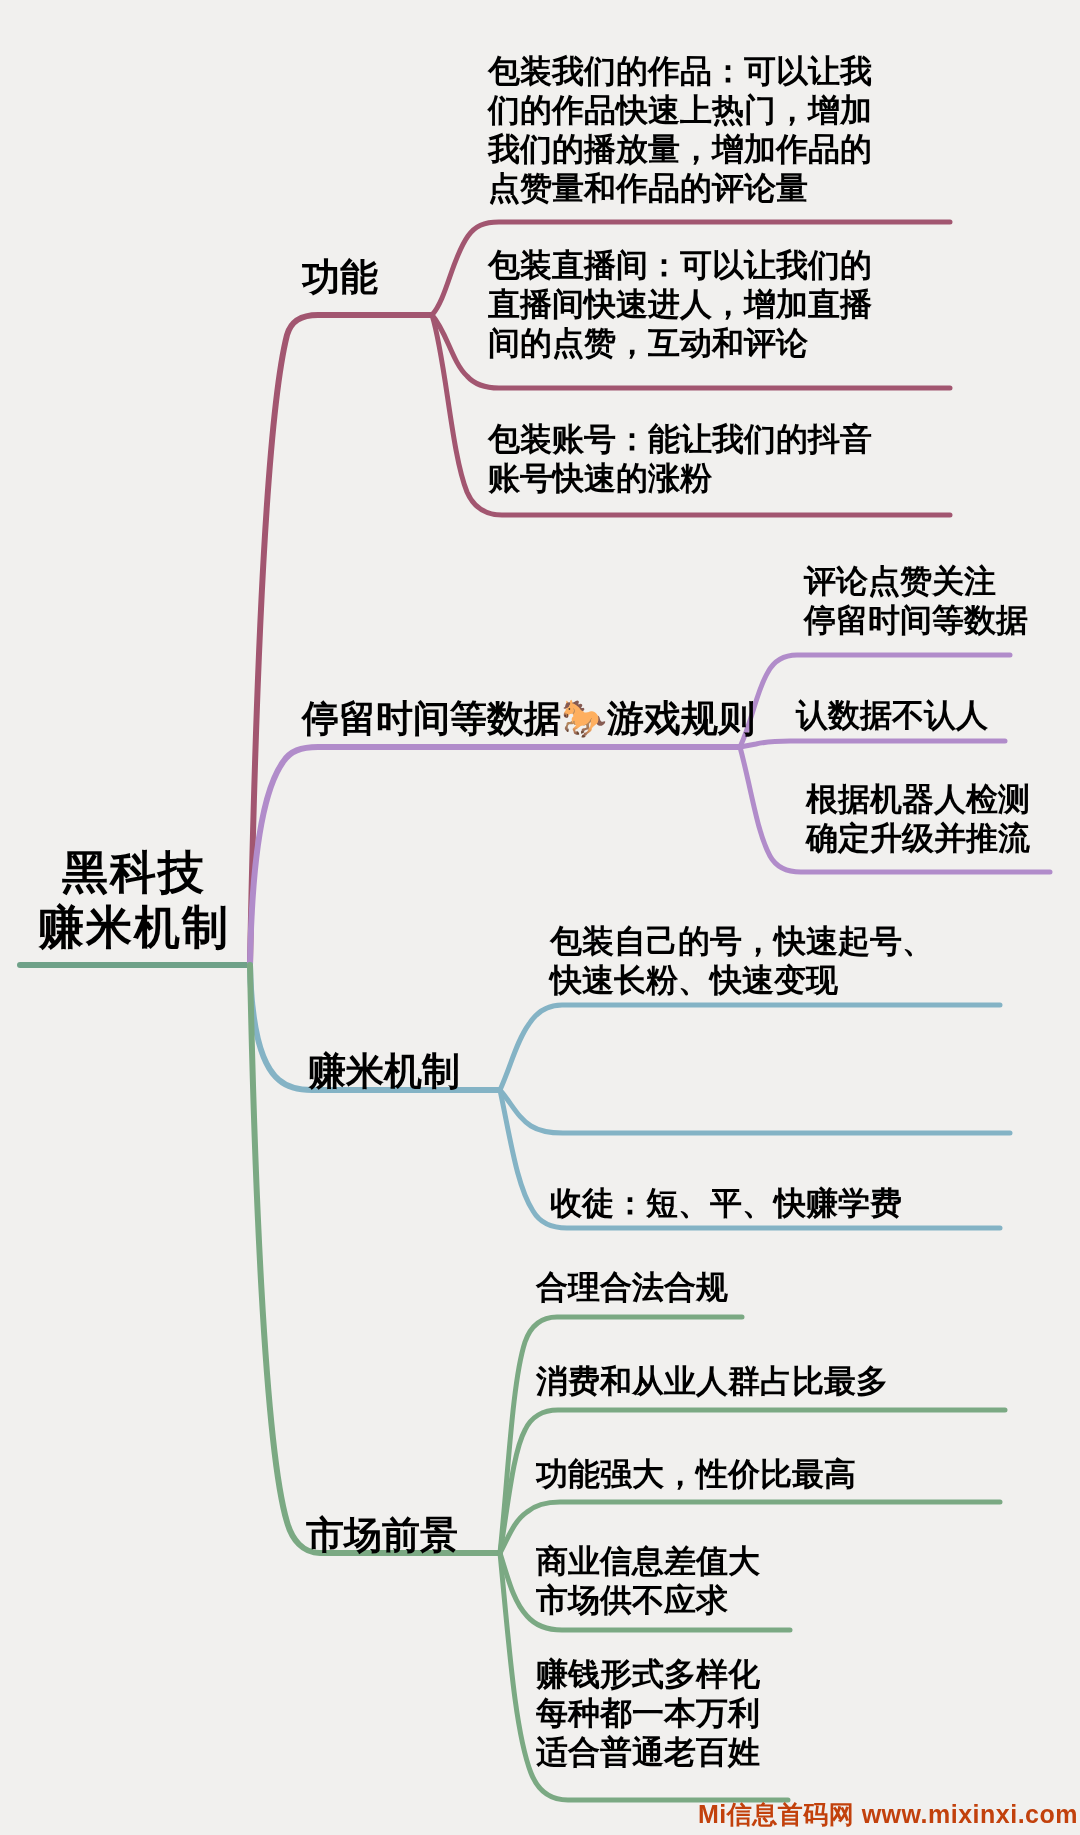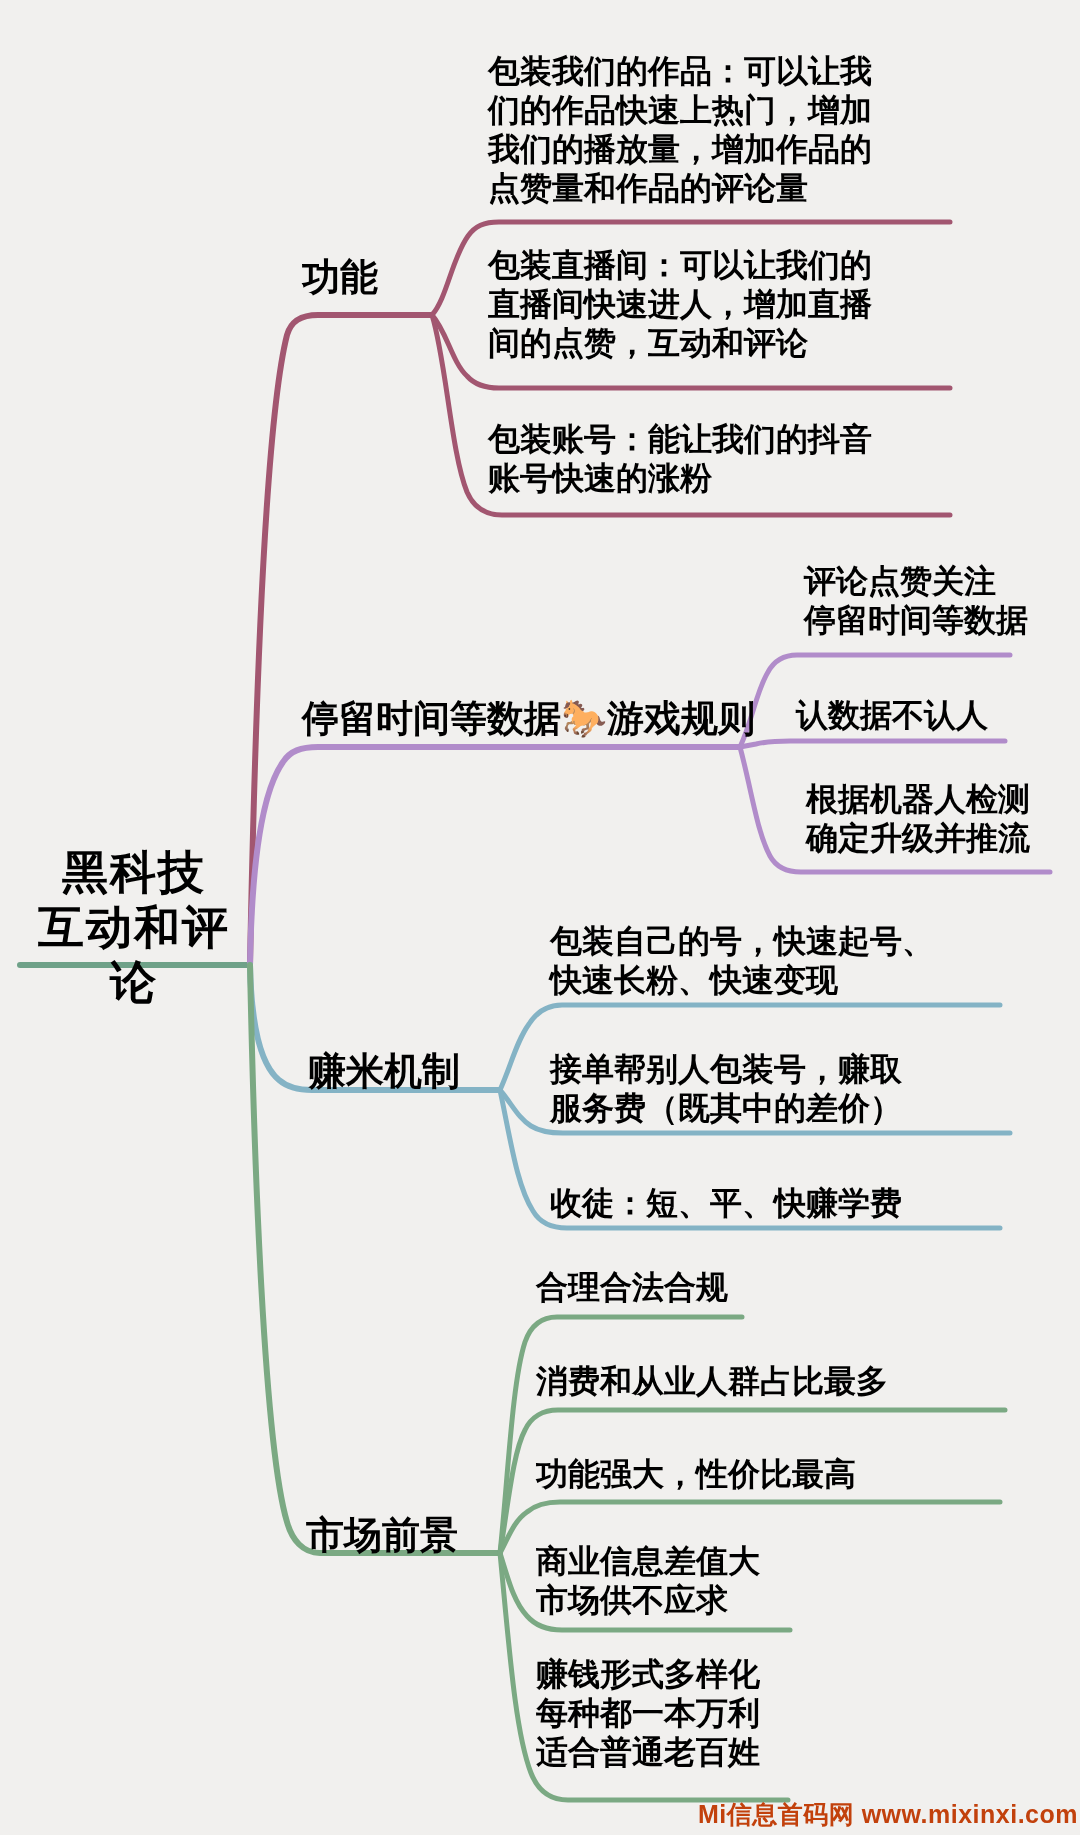--- a/index.html
+++ b/index.html
@@ -75,21 +75,21 @@
     <path d="M 500 1090 C 511 1142 517 1186 533 1211 C 540 1223 551 1228 567 1228 L 1000 1228" stroke="#84b3c5" stroke-width="5"></path>
 
     <path d="M 500 1553 C 508 1478 512 1382 525 1342 C 531 1325 541 1317 557 1317 L 742 1317" stroke="#7ba983" stroke-width="5"></path>
     <path d="M 500 1553 C 508 1506 513 1452 525 1430 C 531 1417 543 1410 558 1410 L 1005 1410" stroke="#7ba983" stroke-width="5"></path>
     <path d="M 500 1553 C 509 1536 514 1521 527 1512 C 534 1506 545 1502 560 1502 L 1000 1502" stroke="#7ba983" stroke-width="5"></path>
     <path d="M 500 1553 C 509 1582 514 1602 527 1616 C 534 1624 546 1630 562 1630 L 790 1630" stroke="#7ba983" stroke-width="5"></path>
     <path d="M 500 1553 C 509 1645 515 1732 531 1773 C 538 1791 551 1800 568 1800 L 788 1800" stroke="#7ba983" stroke-width="5"></path>
   </svg>
 
   <div class="node root-node" style="left:28px; top:845px; width:212px;">黑科技
-互动和评论</div>
+赚米机制</div>
 
   <div class="node branch-label" style="left:302px; top:248px;">功能</div>
   <div class="node branch-label" style="left:302px; top:690px; font-size:37px;">停留时间等数据🐎游戏规则</div>
   <div class="node branch-label" style="left:308px; top:1042px;">赚米机制</div>
   <div class="node branch-label" style="left:306px; top:1506px;">市场前景</div>
 
   <div class="node child-node" style="left:488px; top:52px;">包装我们的作品：可以让我
 们的作品快速上热门，增加
 我们的播放量，增加作品的
 点赞量和作品的评论量</div>
@@ -100,22 +100,20 @@
 账号快速的涨粉</div>
 
   <div class="node child-node" style="left:796px; top:562px;margin-left:8px;">评论点赞关注
 停留时间等数据</div>
   <div class="node child-node" style="left:796px; top:696px;">认数据不认人</div>
   <div class="node child-node" style="left:796px; top:780px;margin-left:10px;">根据机器人检测
 确定升级并推流</div>
 
   <div class="node child-node" style="left:550px; top:922px;">包装自己的号，快速起号、
 快速长粉、快速变现</div>
-  <div class="node child-node" style="left:550px; top:1050px;">接单帮别人包装号，赚取
-服务费（既其中的差价）</div>
   <div class="node child-node" style="left:550px; top:1184px;">收徒：短、平、快赚学费</div>
 
   <div class="node child-node" style="left:536px; top:1268px;">合理合法合规</div>
   <div class="node child-node" style="left:536px; top:1362px;">消费和从业人群占比最多</div>
   <div class="node child-node" style="left:536px; top:1455px;">功能强大，性价比最高</div>
   <div class="node child-node" style="left:536px; top:1542px;">商业信息差值大
 市场供不应求</div>
   <div class="node child-node" style="left:536px; top:1655px;">赚钱形式多样化
 每种都一本万利
 适合普通老百姓</div>

